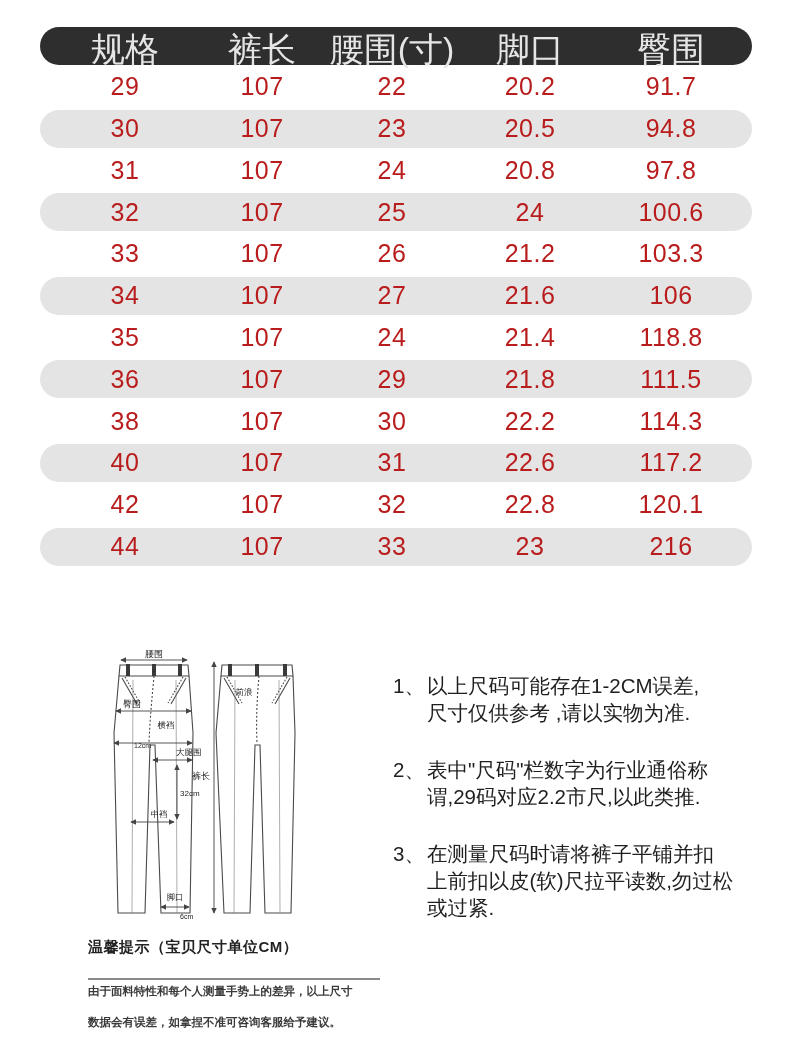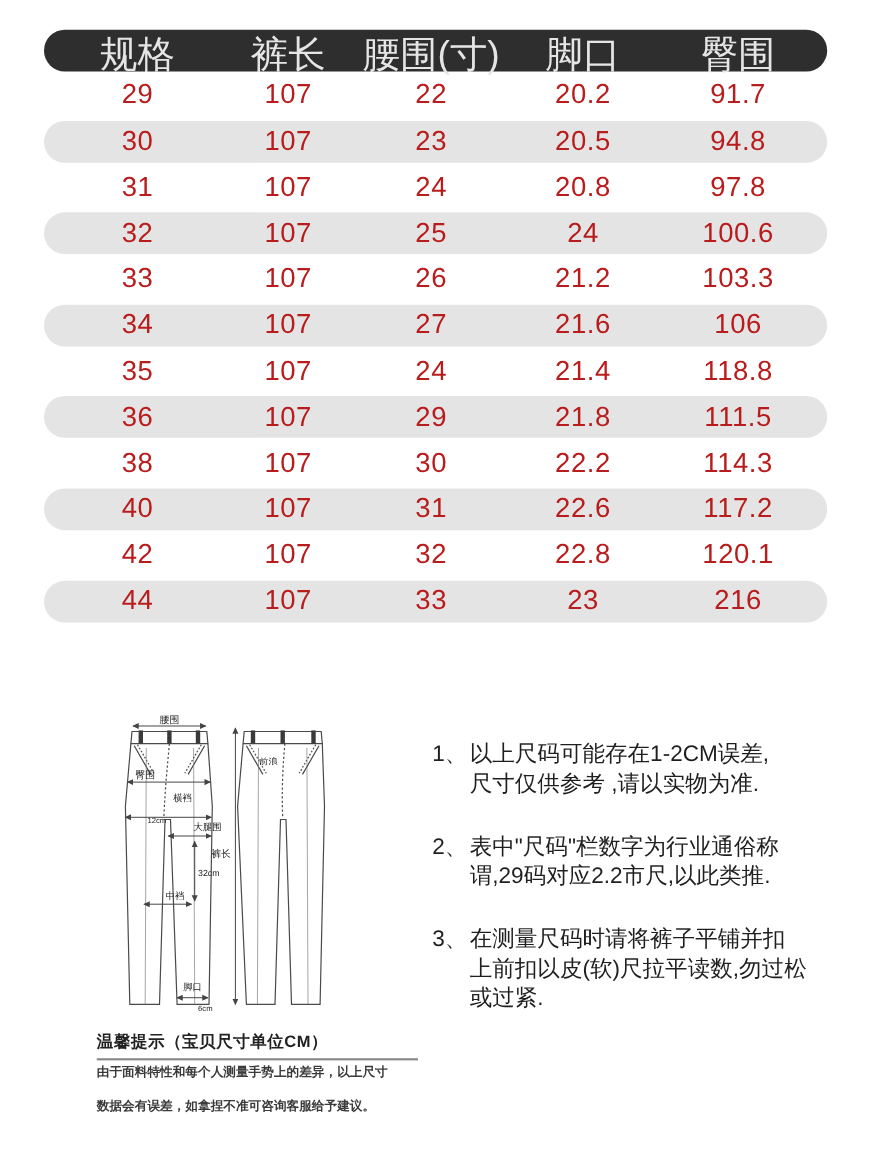--- a/index.html
+++ b/index.html
@@ -16,21 +16,21 @@
        align-items:center;}
   .row.stripe{background:#e4e4e4;border-radius:19px;}
   .row .cell{font-size:25px;color:#b91c1c;text-align:center;letter-spacing:0.5px;white-space:nowrap;}
 
   
   .diagram{position:absolute;left:76px;top:648px;}
   .diagram text{fill:#222222;font-family:"Liberation Sans",sans-serif;}
 
   .caption{position:absolute;left:88px;top:938px;width:292px;}
   .cap-title{font-size:15px;font-weight:700;color:#222;letter-spacing:0.5px;
-             padding-bottom:5px;border-bottom:2px solid #8a8a8a;}
+             padding-bottom:21px;border-bottom:2px solid #8a8a8a;}
   .cap-text{font-size:11.5px;font-weight:600;color:#3a3a3a;line-height:13.5px;margin-top:5px;}
 
   
   .notes{position:absolute;left:371px;top:672px;width:412px;color:#1f1f1f;}
   .notes-title{font-size:24px;font-weight:700;color:#111;line-height:30px;margin-bottom:20px;}
   .note{display:flex;margin-bottom:30px;font-size:20.5px;line-height:27px;}
   .note-num{flex:none;width:34px;margin-left:22px;}
   .note-lines{flex:none;}
 </style>
 </head>

